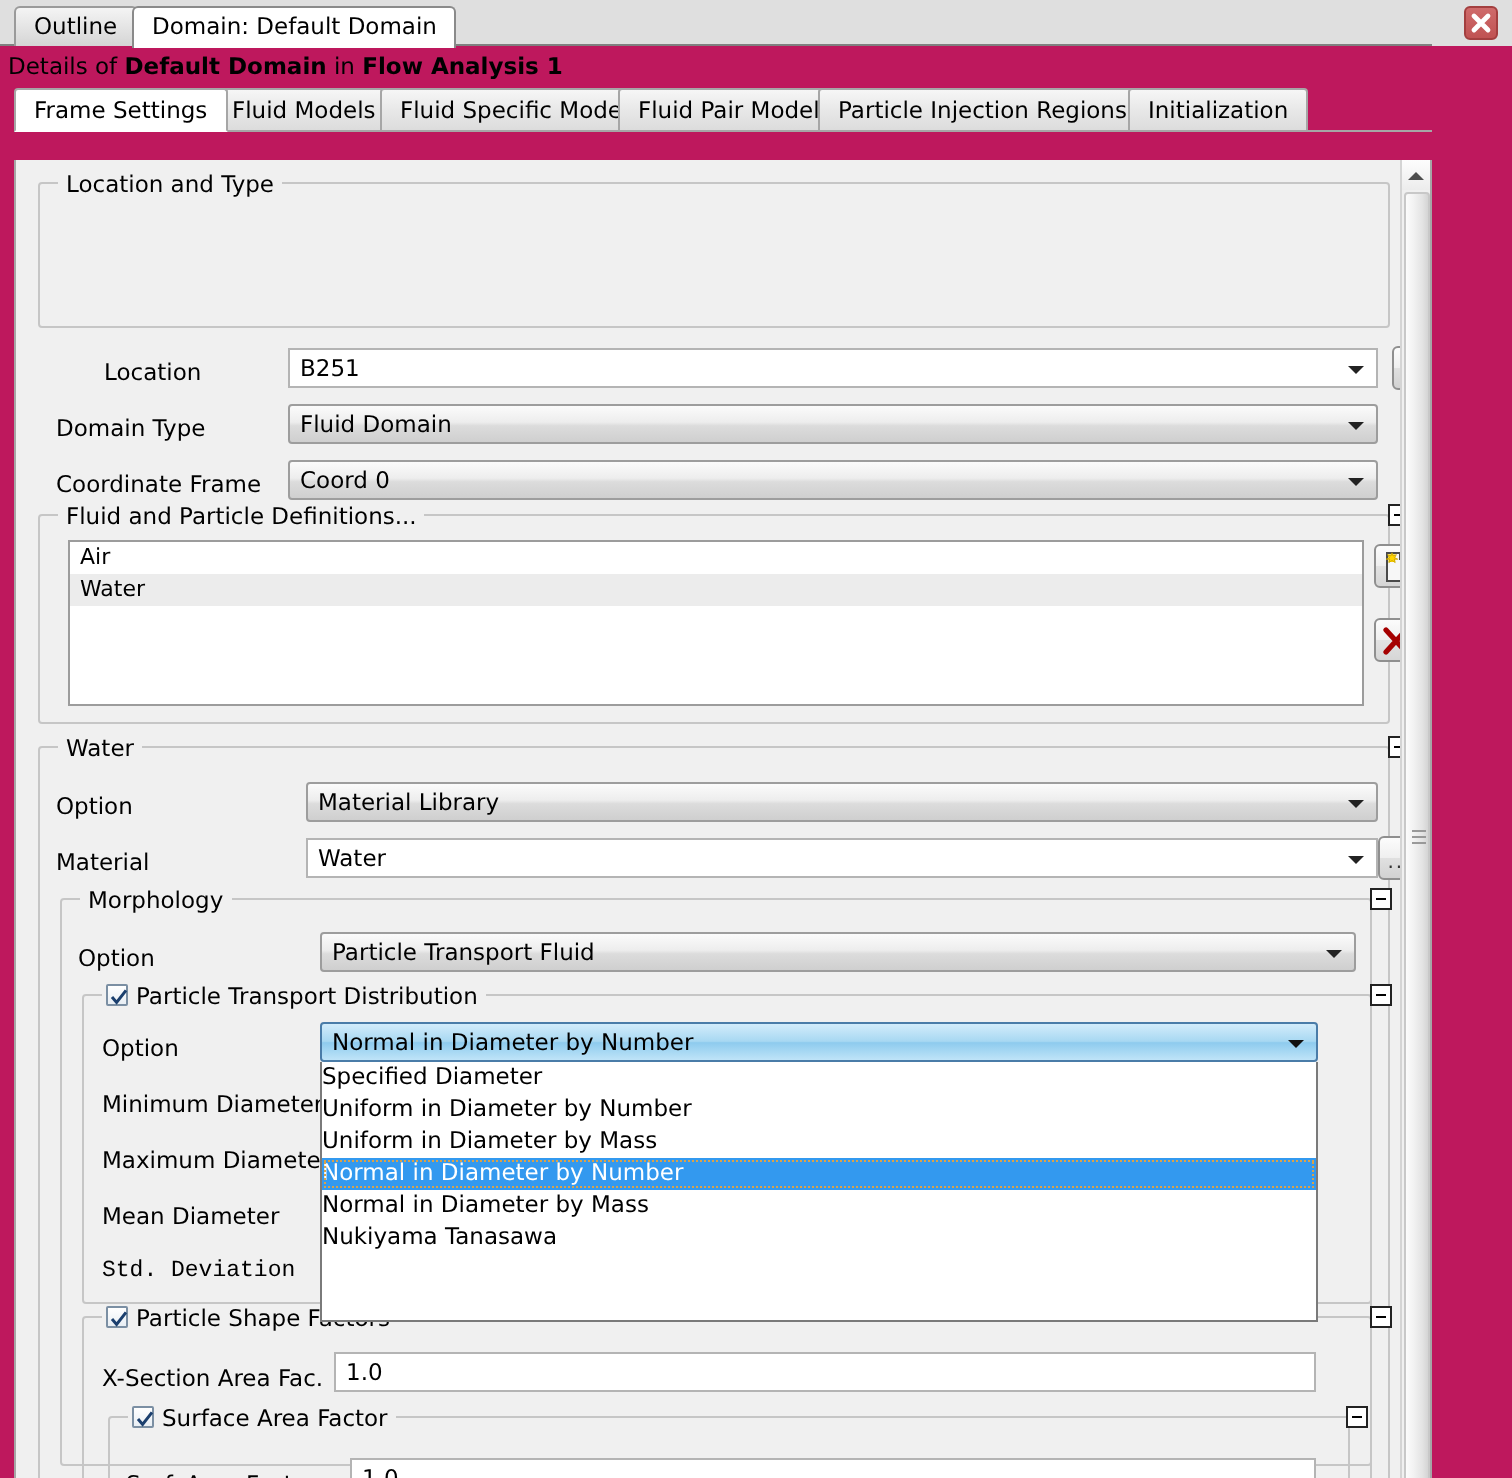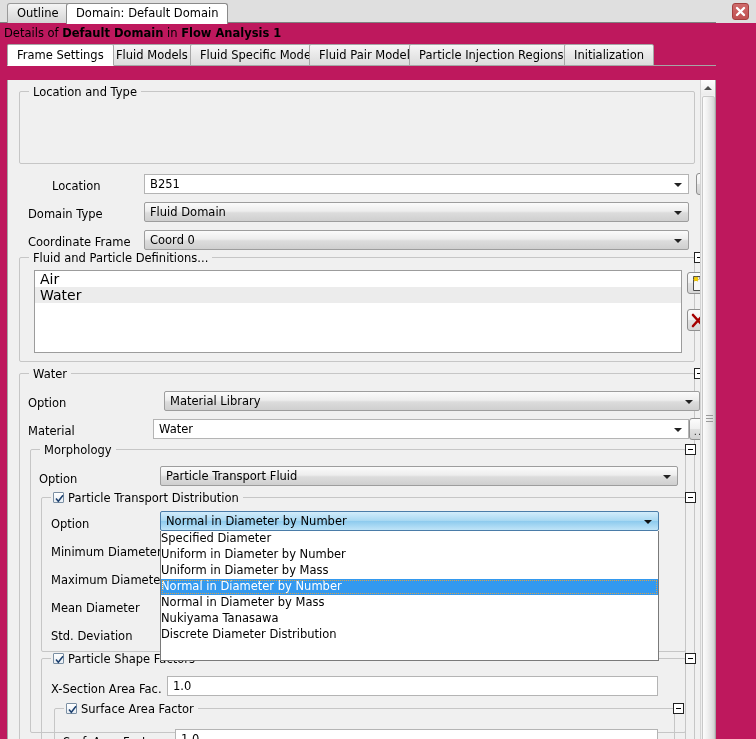--- a/index.html
+++ b/index.html
@@ -247,21 +247,21 @@
   
   .listbox {
     position: absolute;
     background: #ffffff;
     border: 1px solid #9c9c9c;
     overflow: hidden;
   }
   .listbox .item {
     height: 16px; line-height: 16px;
     padding-left: 5px;
-    font-size: 14px;
+    font-size: 11px;
     color: #000;
     white-space: nowrap;
   }
   .listbox .item.sel { background: #ececec; }
 
   .icon-btn {
     position: absolute;
     width: 22px; height: 22px;
     border: 1px solid #8f8f8f;
     border-radius: 3px;
@@ -400,21 +400,21 @@
         <path d="M3,3 L13,14 M13,3 L3,14" stroke="#a50000" stroke-width="2.6" stroke-linecap="round"></path>
       </svg>
     </div>
 
     <div class="gb" style="left:11px; top:293px; width:676px; height:369px;">
       <div class="gb-title">Water</div>
     </div>
     <div class="collapse" style="left:686px; top:288px;"></div>
 
     <div class="lbl" style="left:20px; top:316px;">Option</div>
-    <div class="combo" style="left:145px; top:311px; width:536px;margin-left:11px;">
+    <div class="combo" style="left:145px; top:311px; width:536px;">
       <span>Material Library</span>
       <span class="arrow"></span>
     </div>
 
     <div class="lbl" style="left:20px; top:344px;">Material</div>
     <div class="field" style="left:145px; top:339px; width:536px;">
       <span>Water</span>
       <span class="arrow"></span>
     </div>
     <div class="ellipsis-btn" style="left:681px; top:338px;">
@@ -440,34 +440,33 @@
           </svg>
         </span><span>Particle Transport Distribution</span>
       </div>
     </div>
     <div class="collapse" style="left:677px; top:412px;"></div>
 
     <div class="lbl" style="left:43px; top:437px;">Option</div>
     <div class="lbl" style="left:43px; top:465px;">Minimum Diameter</div>
     <div class="lbl" style="left:43px; top:493px;">Maximum Diameter</div>
     <div class="lbl" style="left:43px; top:521px;">Mean Diameter</div>
-    <div class="lbl" style="left:43px; top:549px;">Std. Deviation</div>
+    <div class="lbl" style="left:43px; top:549px;font-family:Liberation Mono, monospace;">Std. Deviation</div>
 
     <div class="combo-open" style="left:152px; top:431px; width:499px;">
       <span>Normal in Diameter by Number</span>
       <span class="arrow"></span>
     </div>
     <div class="dropdown-list" id="pdd-list" style="left: 152px; top: 451px; width: 499px; height: 130px;">
           <div class="opt"><span>Specified Diameter</span></div>
           <div class="opt"><span>Uniform in Diameter by Number</span></div>
           <div class="opt"><span>Uniform in Diameter by Mass</span></div>
           <div class="opt hl"><span>Normal in Diameter by Number</span></div>
           <div class="opt"><span>Normal in Diameter by Mass</span></div>
           <div class="opt"><span>Nukiyama Tanasawa</span></div>
-          <div class="opt"><span>Discrete Diameter Distribution</span></div>
         </div>
 
     <div class="gb" style="left:33px; top:578px; width:645px; height:96px;">
       <div class="gb-title with-cb">
         <span class="cb">
           <svg width="11" height="11" viewBox="0 0 11 11">
             <path d="M2,5.5 L4.3,8.2 L9,2.2" stroke="#1b3f6e" stroke-width="1.5" fill="none"></path>
           </svg>
         </span><span>Particle Shape Factors</span>
       </div>

